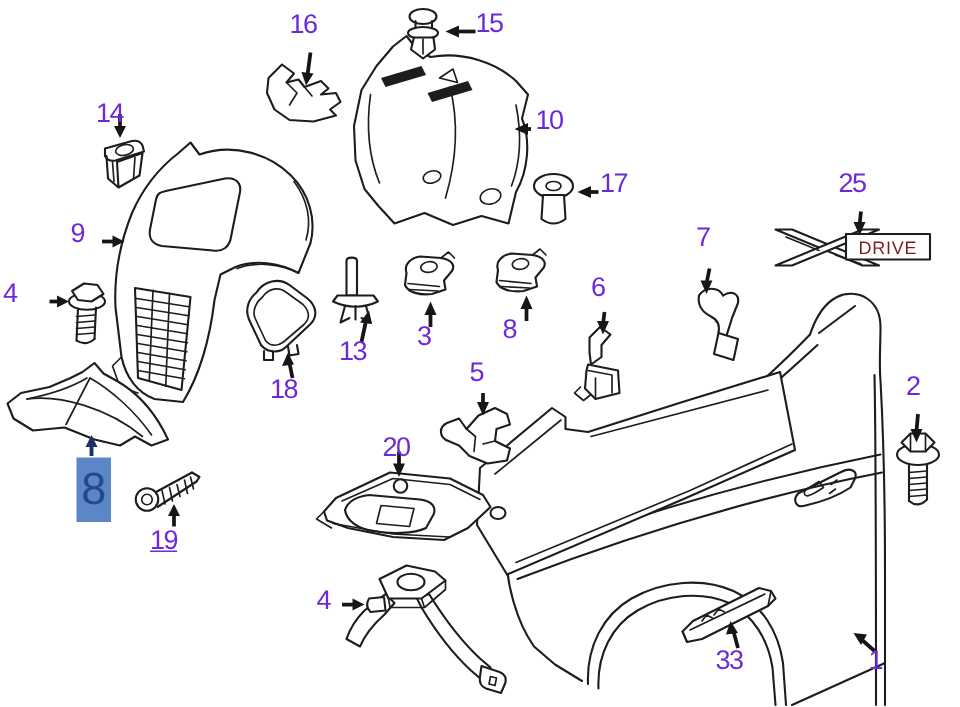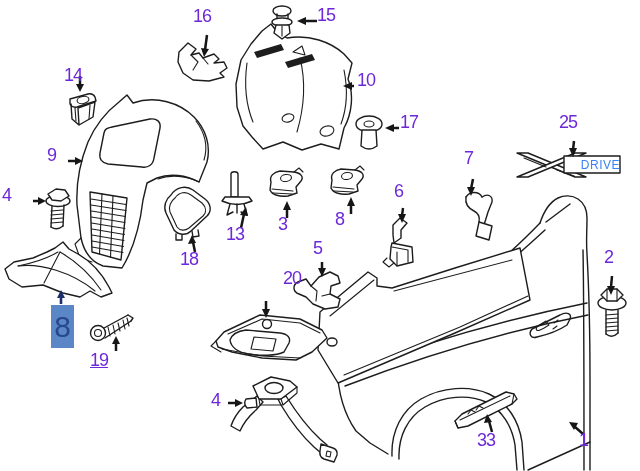--- a/index.html
+++ b/index.html
@@ -15,22 +15,22 @@
   .ah{fill:#161616;stroke:none;}
   .as8{stroke:#1b2f6b;stroke-width:2.6;fill:none;}
   .ah8{fill:#1b2f6b;stroke:none;}
   
   .part-label{position:absolute;font-size:18px;line-height:1;letter-spacing:-1px;
               color:#6d28d9;font-weight:400;white-space:nowrap;cursor:default;}
   .part-label.hl{left:51px;top:305px;width:23px;height:43px;background:#5b87c6;
                  color:#27488f;display:flex;align-items:center;justify-content:center;
                  font-size:30px;letter-spacing:0;}
   .drive-text{position:absolute;left:564px;top:157px;width:56px;height:30px;
-              font-size:12px;line-height:16px;text-align:right;letter-spacing:.5px;
-              color:#3b82f6;font-weight:400;}
+              font-size:12px;line-height:16px;text-align:center;letter-spacing:.5px;
+              color:#7f1d1d;font-weight:400;}
 </style>
 </head>
 <body>
 
 <div class="stage">
 
 <svg width="640" height="471" viewBox="0 0 640 471">
 
   <g>
     <path class="ln" d="M540,223 C544,211 550,202 558,198 C564,195 572,195 578,199 C584,203 587,210 587,218 C587,230 586,242 587,254 C589,290 590,330 590,380 L590,470"></path>
@@ -324,20 +324,20 @@
 <div class="part-label" style="left:47px;top:146px;">9</div>
 <div class="part-label" style="left:357px;top:71px;text-align:center;">10</div>
 <div class="part-label" style="left:2px;top:186px;">4</div>
 <div class="part-label" style="left:335px;top:210px;">8</div>
 <div class="part-label" style="left:226px;top:225px;">13</div>
 <div class="part-label" style="left:64px;top:66px;">14</div>
 <div class="part-label" style="left:317px;top:6px;">15</div>
 <div class="part-label" style="left:193px;top:7px;">16</div>
 <div class="part-label" style="left:400px;top:113px;">17</div>
 <div class="part-label" style="left:180px;top:250px;text-align:center;">18</div>
-<div class="part-label" style="left:90px;top:351px;text-decoration:underline;">19</div>
-<div class="part-label" style="left:255px;top:269px;margin-left:28px;">20</div>
+<div class="part-label" style="left:100px;top:351px;text-decoration:underline;">19</div>
+<div class="part-label" style="left:255px;top:289px;">20</div>
 <div class="part-label" style="left:559px;top:113px;">25</div>
 <div class="part-label" style="left:477px;top:431px;">33</div>
 
 <div class="drive-text">DRIVE</div>
 
 </div>
 
 </body></html>

